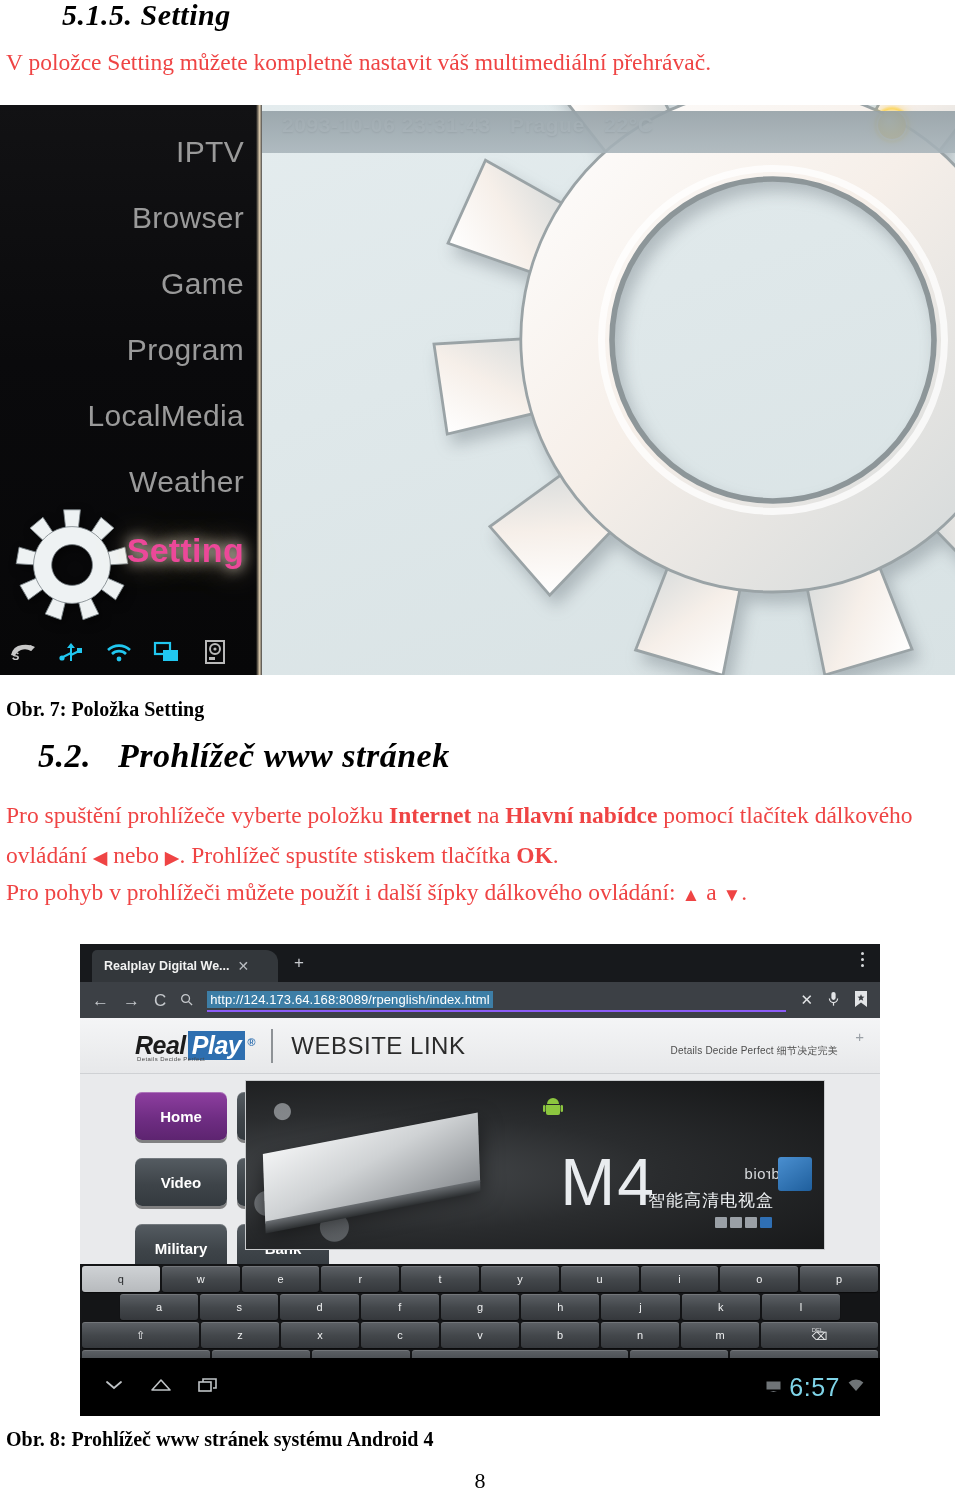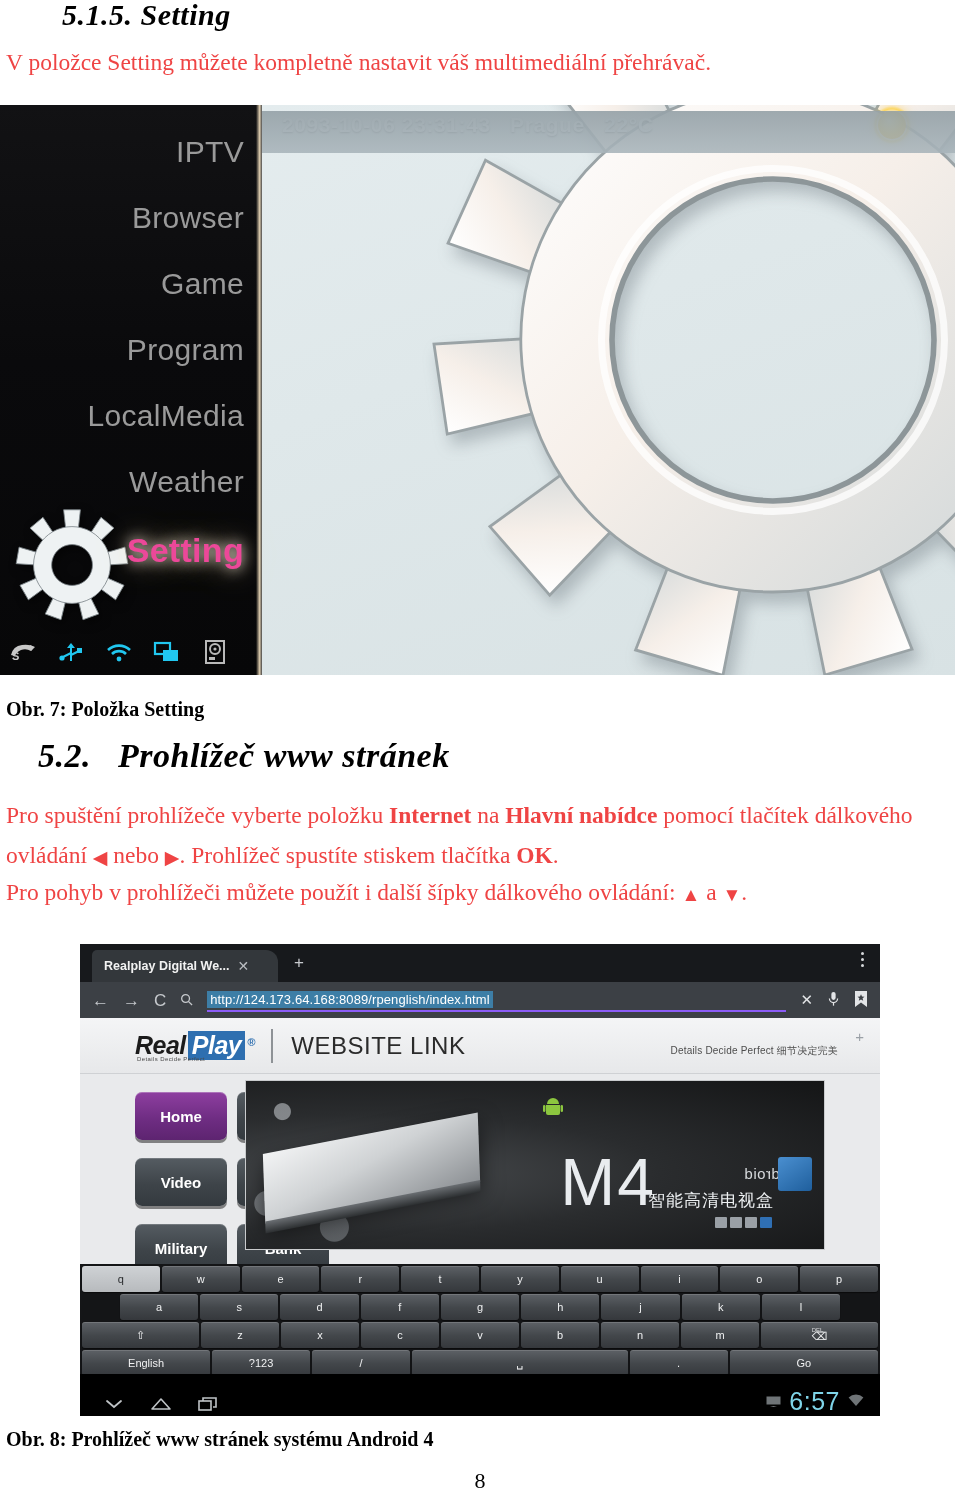--- a/index.html
+++ b/index.html
@@ -350,23 +350,23 @@
   .key.w-slash { flex: 1.45; }
   .key.w-space { flex: 3.2; }
   .key.w-dot { flex: 1.45; }
   .key.w-go { flex: 2.2; }
   .key.w-shift { flex: 1.5; }
   .key.w-del { flex: 1.5; }
   .key .sub { font-size: 6px; opacity:.85; margin-bottom:-3px; display:block; }
 
   
   #br-navbar {
-    position: absolute; left: 0; bottom: 0; width: 800px; height: 42px;
+    position: absolute; left: 0; bottom: 0; width: 800px; height: 58px;
     background: #000000;
-    display:flex; align-items:flex-end;
+    display:flex; align-items:center;
   }
   #br-navbar .navgroup { display:flex; align-items:center; gap: 26px; margin-left: 24px; }
   #br-navbar .clockwrap {
     margin-left:auto; margin-right: 16px; display:flex; align-items:center; gap: 8px;
   }
   #br-clock {
     color: #7fd4e8; font-family:"Liberation Sans", sans-serif; font-size: 25px;
     letter-spacing: .5px;
   }
 </style>

